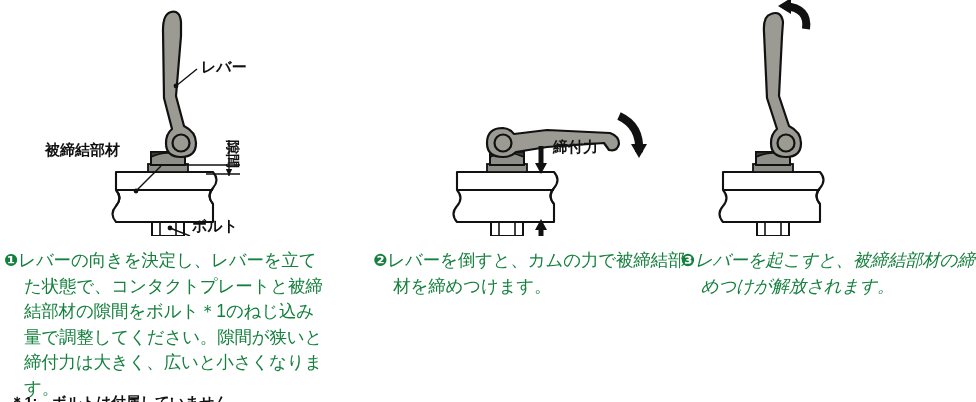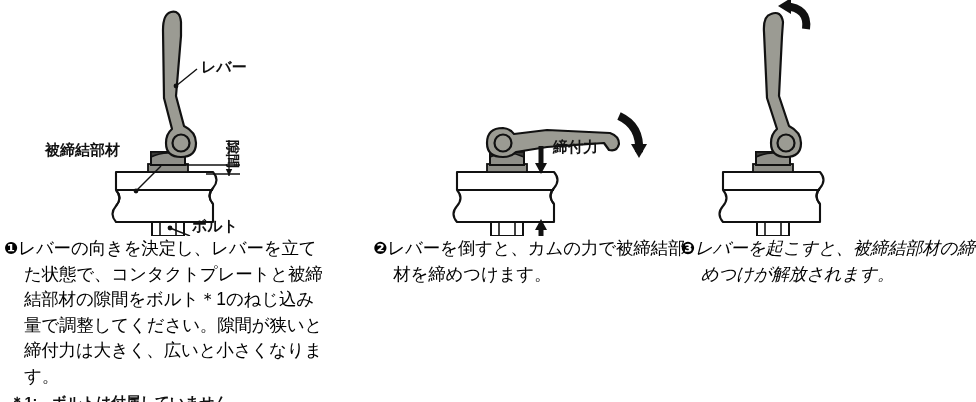--- a/index.html
+++ b/index.html
@@ -42,22 +42,23 @@
     left: 0;
     top: 0;
   }
 
   
   .steptext {
     position: absolute;
     font-size: 17.5px;
     line-height: 25.5px;
     letter-spacing: -0.2px;
-    color: #000000;
+    color: #15803d;
     font-weight: 500;
+    margin-top: 12px;
   }
   .steptext .body {
     display: block;
     text-indent: -20px;
     padding-left: 20px;
   }
   .marker {
     font-weight: 700;
     font-size: 17px;
   }

